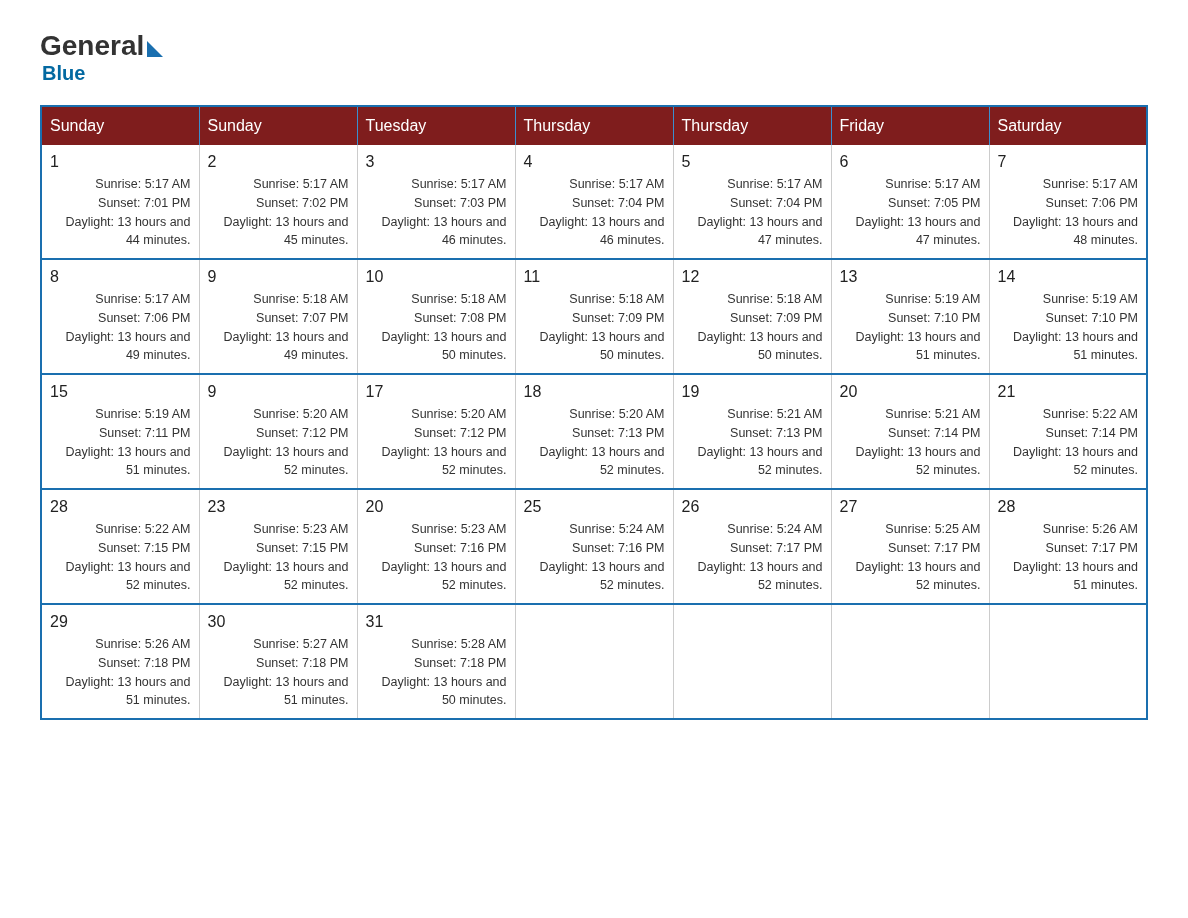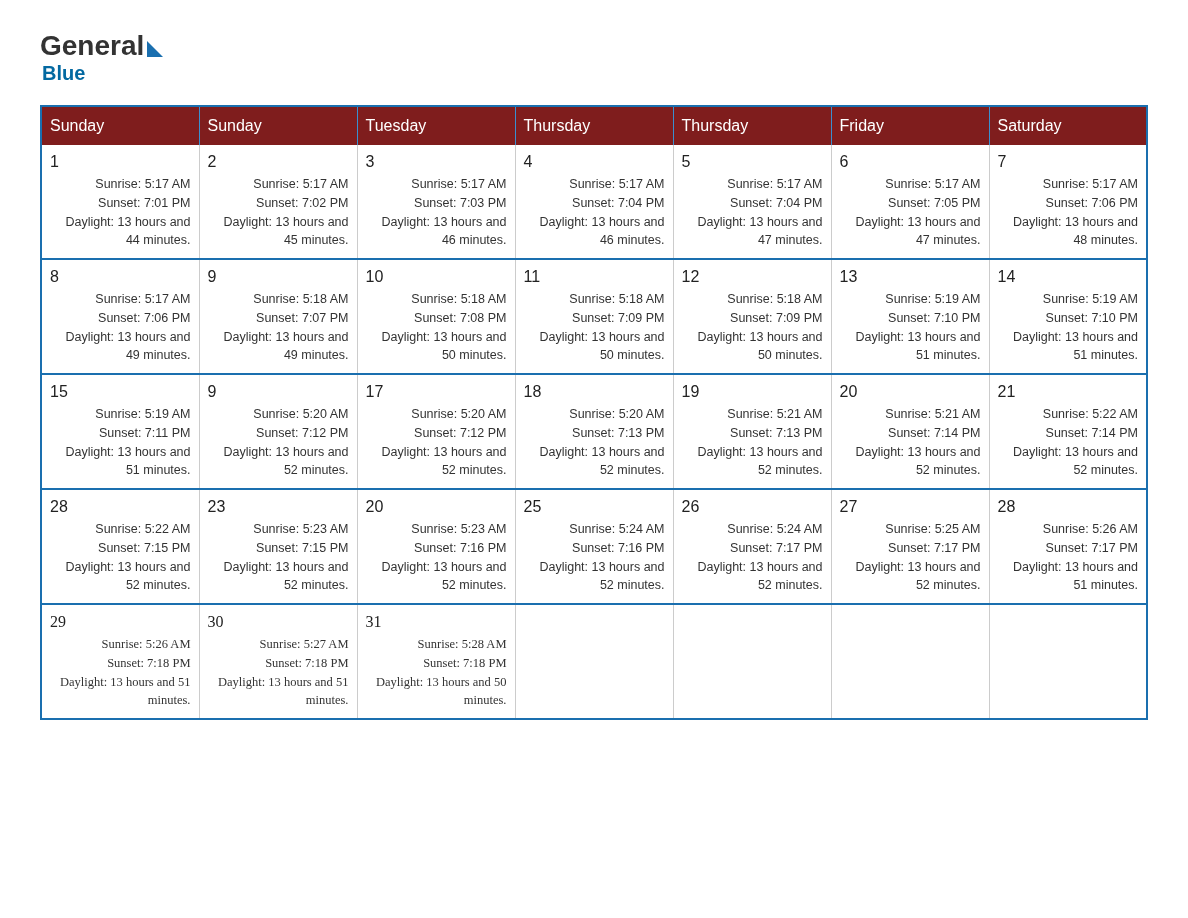--- a/index.html
+++ b/index.html
@@ -69,21 +69,20 @@
       font-size: 13px;
       color: #333;
       width: 14.28%;
       min-height: 90px;
     }
     .calendar tbody tr td:last-child {
       border-right: none;
     }
     .calendar tbody tr:last-child td {
       border-bottom: none;
-      font-family: Liberation Serif, serif;
     }
     .day-number {
       font-size: 16px;
       font-weight: normal;
       color: #222;
       margin-bottom: 4px;
       display: block;
     }
     .day-info {
       font-size: 12.5px;

